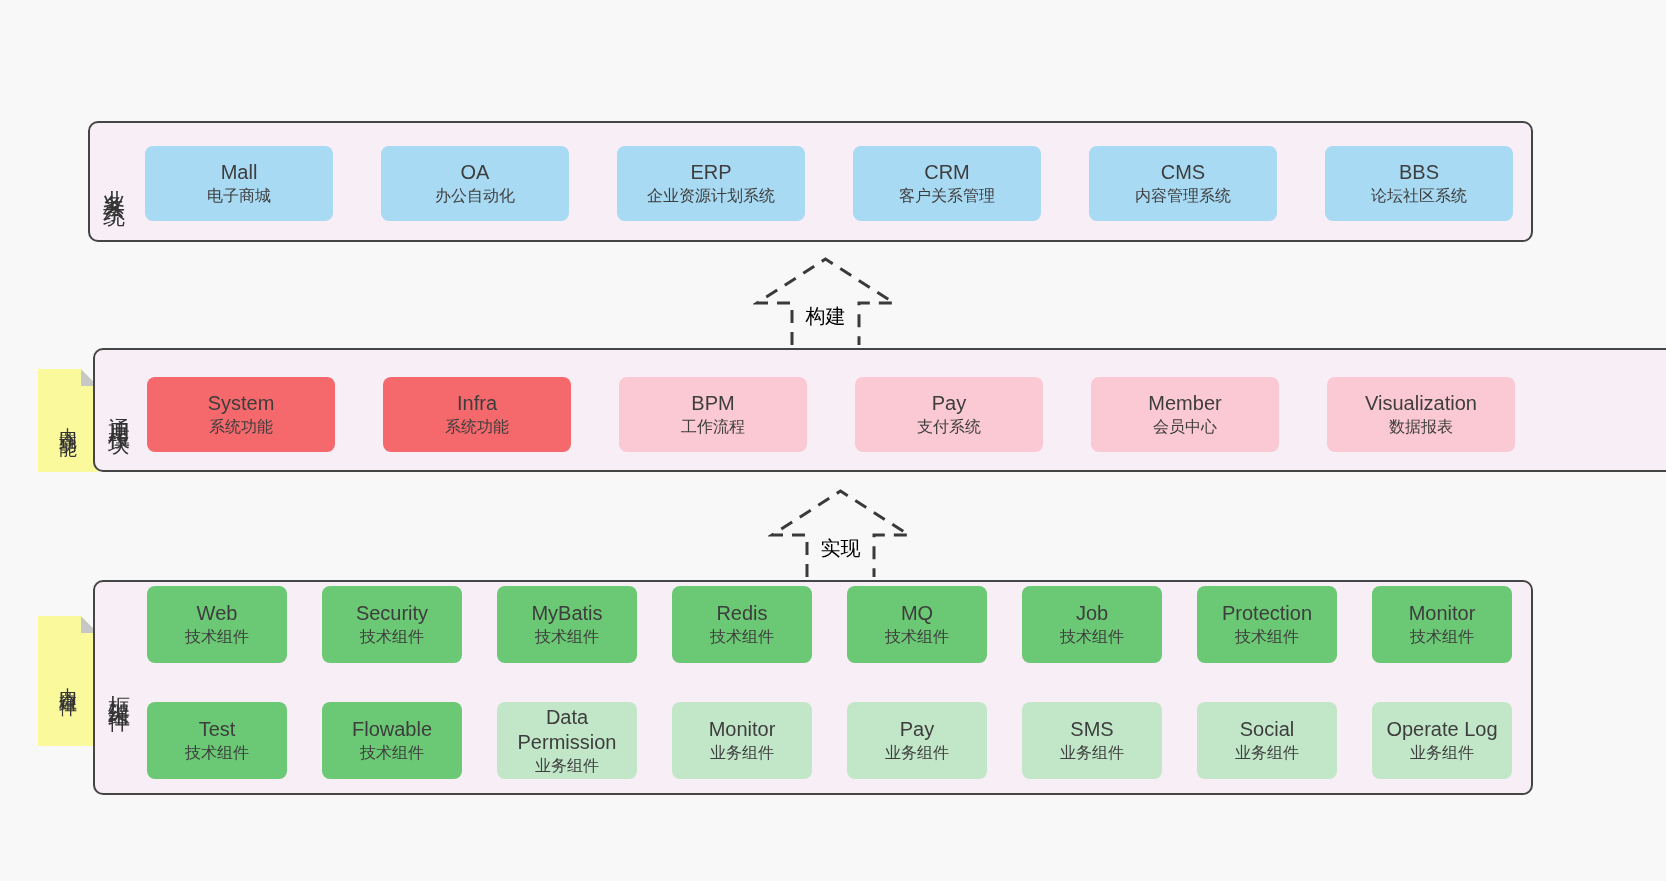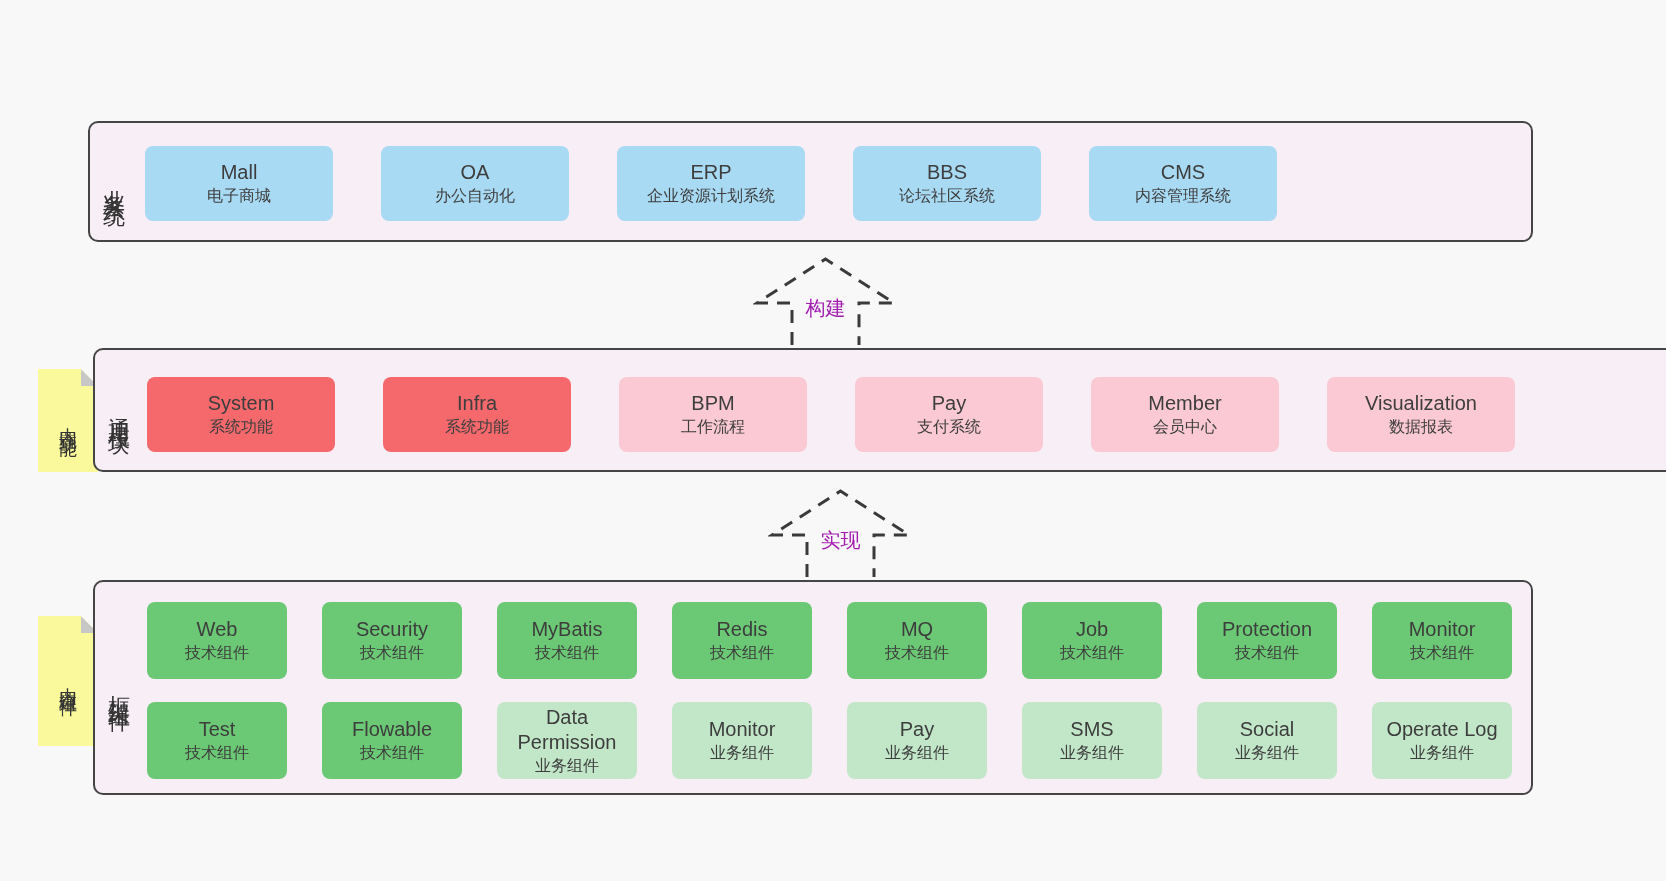--- a/index.html
+++ b/index.html
@@ -14,21 +14,21 @@
 
   .vlabel {
     position:absolute; left:13px; top:50%; transform:translateY(-50%);
     writing-mode:vertical-rl; text-orientation:upright;
     font-size:22px; color:#333; letter-spacing:5px; line-height:1; white-space:nowrap;
   }
 
   .boxrow { position:absolute; display:flex; }
   .row-6 { left:55px; top:23px; gap:48px; }
   .band-modules .row-6 { left:52px; top:27px; }
-  .comp-row1 { left:52px; top:20px;  gap:35px; }
+  .comp-row1 { left:52px; top:4px;  gap:35px; }
   .comp-row2 { left:52px; top:120px; gap:35px; }
 
   .box {
     border-radius:8px; display:flex; flex-direction:column;
     align-items:center; justify-content:center; text-align:center;
     color:#3d3d3d; padding:4px 6px;
   }
   .box-wide { width:188px; height:75px; }
   .box-small { width:140px; height:77px; }
   .box .en { font-size:20px; line-height:25px; }
@@ -53,22 +53,22 @@
   .sticky .stext {
     writing-mode:vertical-rl; text-orientation:upright;
     font-size:18px; color:#333; letter-spacing:4px; line-height:1;
   }
 
   .arrow { position:absolute; width:145px; height:90px; z-index:1; }
   .arrow-build { left:753px; top:255px; }
   .arrow-implement { left:768px; top:487px;font-family:Liberation Mono, monospace; }
   .arrow svg { position:absolute; left:0; top:0; }
   .arrow .alabel {
-    position:absolute; left:50%; top:40px; transform:translateX(-50%);
-    background:#f8f8f8; font-size:20px; color:#a21caf; padding:0 3px; white-space:nowrap;
+    position:absolute; left:50%; top:48px; transform:translateX(-50%);
+    background:#f8f8f8; font-size:20px; color:#000000; padding:0 3px; white-space:nowrap;
   }
 </style>
 </head>
 <body>
 
 <div class="canvas">
 
   <div class="sticky sticky-modules">
     <span class="fold"></span>
     <span class="stext">内置功能</span>
@@ -87,26 +87,30 @@
       </div>
       <div class="box box-wide box-blue">
         <span class="en">OA</span>
         <span class="zh">办公自动化</span>
       </div>
       <div class="box box-wide box-blue">
         <span class="en">ERP</span>
         <span class="zh">企业资源计划系统</span>
       </div>
       <div class="box box-wide box-blue">
+        <span class="en">CRM</span>
+        <span class="zh">客户关系管理</span>
+      </div>
+      <div class="box box-wide box-blue">
+        <span class="en">CMS</span>
+        <span class="zh">内容管理系统</span>
+      </div>
+      <div class="box box-wide box-blue">
         <span class="en">BBS</span>
         <span class="zh">论坛社区系统</span>
-      </div>
-      <div class="box box-wide box-blue">
-        <span class="en">CMS</span>
-        <span class="zh">内容管理系统</span>
       </div>
     </div>
   </div>
 
   <div class="arrow arrow-build">
     <svg width="145" height="90" viewBox="0 0 145 90">
       <path d="M39,90 L39,48 L4,48 L72.5,4 L141,48 L106,48 L106,90" fill="none" stroke="#3a3a3a" stroke-width="3" stroke-dasharray="13 9"></path>
     </svg>
     <span class="alabel">构建</span>
   </div>

